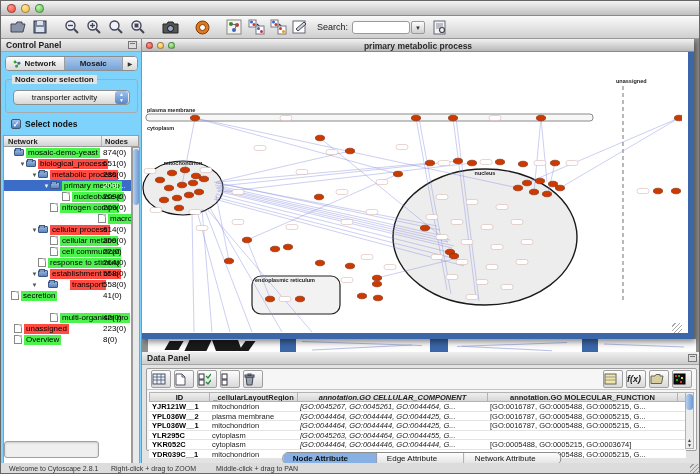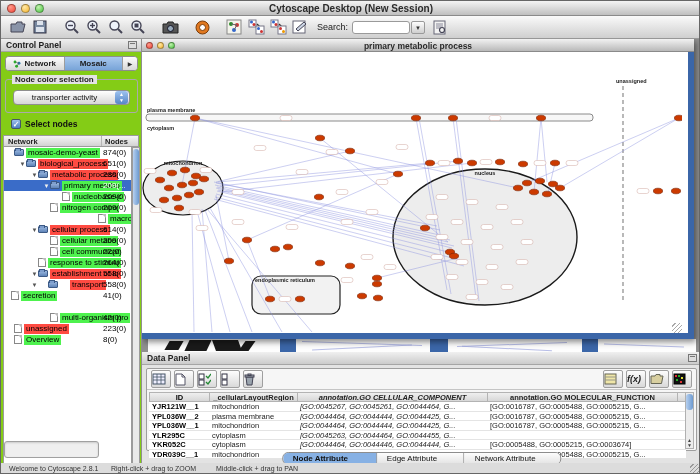--- a/index.html
+++ b/index.html
@@ -24,21 +24,21 @@
     display:flex; align-items:center; padding-left:6px; }
   .tbtn { width:22px; height:20px; display:flex; align-items:center; justify-content:center; }
   .tsep { width:10px; height:20px; }
   .searchlbl { font-size:9px; color:#222; margin:0 4px 0 6px; }
   .searchbox { width:58px; height:13px; background:#fff; border:1px solid #9a9a9a; border-radius:3px; font-size:8px; padding:0 3px; }
   .searcharrow { width:14px; height:13px; margin-left:1px; background:linear-gradient(#fdfdfd,#cfcfcf);
     border:1px solid #9a9a9a; border-radius:2px; font-size:6px; color:#333; text-align:center; line-height:12px; }
 
   
   .cpanel { position:absolute; left:0; top:38px; width:141px; height:424px;
-    background:#84cc16; border-right:1px solid #8f8f8f; }
+    background:#7dd3fc; border-right:1px solid #8f8f8f; }
   .phead { position:relative; height:13px; background:linear-gradient(#f0f0f0,#cbcbcb);
     border-bottom:1px solid #a5a5a5; font-size:8.5px; font-weight:bold; color:#222; padding:1px 0 0 5px; }
   .floaticon { position:absolute; right:4px; top:2px; width:9px; height:8px; border:1px solid #777; background:#ddd; }
   .floaticon:before{ content:""; position:absolute; left:1px; top:1px; width:5px; height:1px; background:#777; }
 
   .cp-tabs { position:absolute; left:4px; top:17px; width:133px; height:15px; display:flex;
     border:1px solid #8d8d8d; border-radius:4px; overflow:hidden; background:#f3f3f3; }
   .cp-tab { flex:1; font-size:8px; font-weight:bold; color:#1c1c1c; display:flex; align-items:center; justify-content:center; gap:3px;
     background:linear-gradient(#fdfdfd,#d8d8d8); border-right:1px solid #9d9d9d; }
   .cp-tab.sel { background:linear-gradient(#a8c8ee,#78a4d8); }
@@ -146,21 +146,20 @@
 <body>
 
 <div id="app">
 
   <div class="titlebar">
     <div class="lights">
       <div class="light red"></div>
       <div class="light yellow"></div>
       <div class="light green"></div>
     </div>
-    <div class="titletext">Cytoscape Desktop (New Session)</div>
   </div>
 
   <div class="toolbar">
     <div class="tbtn">
       <svg width="17" height="14">
           <path d="M1 4 L6 4 L7 2 L12 2 L12 4 L15 4 L13 12 L1 12 Z" fill="#8a94a8" stroke="#445" stroke-width="1"></path>
         </svg>
     </div>
     <div class="tbtn">
       <svg width="14" height="14">

